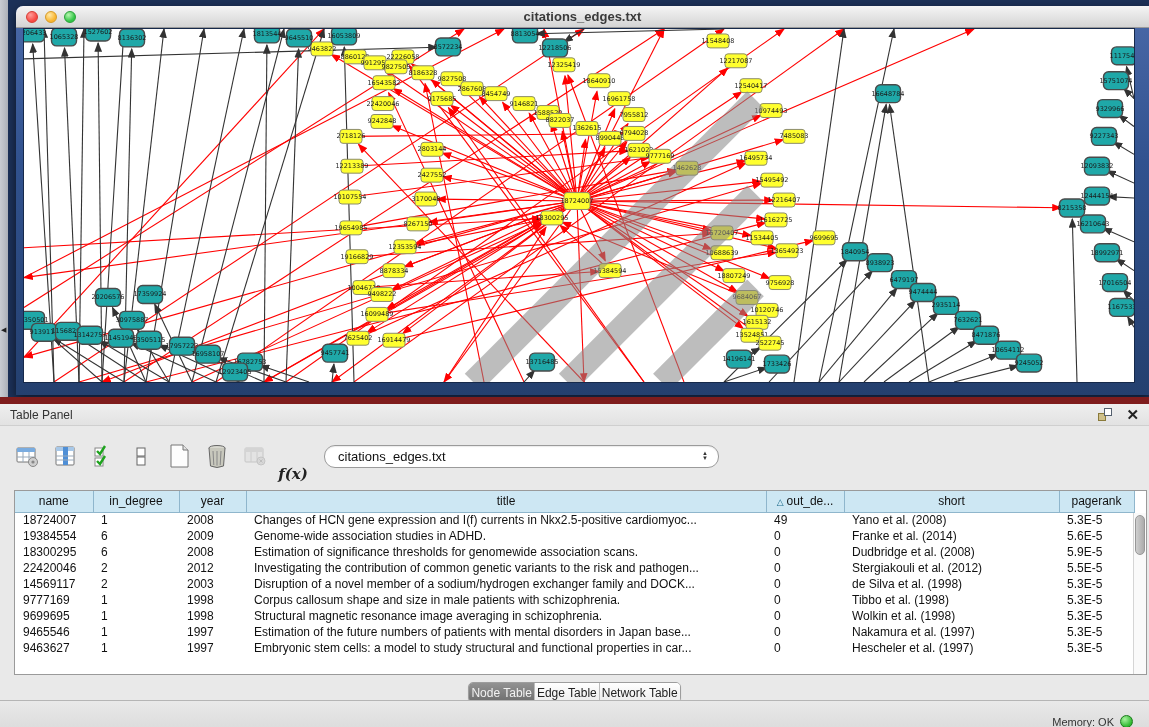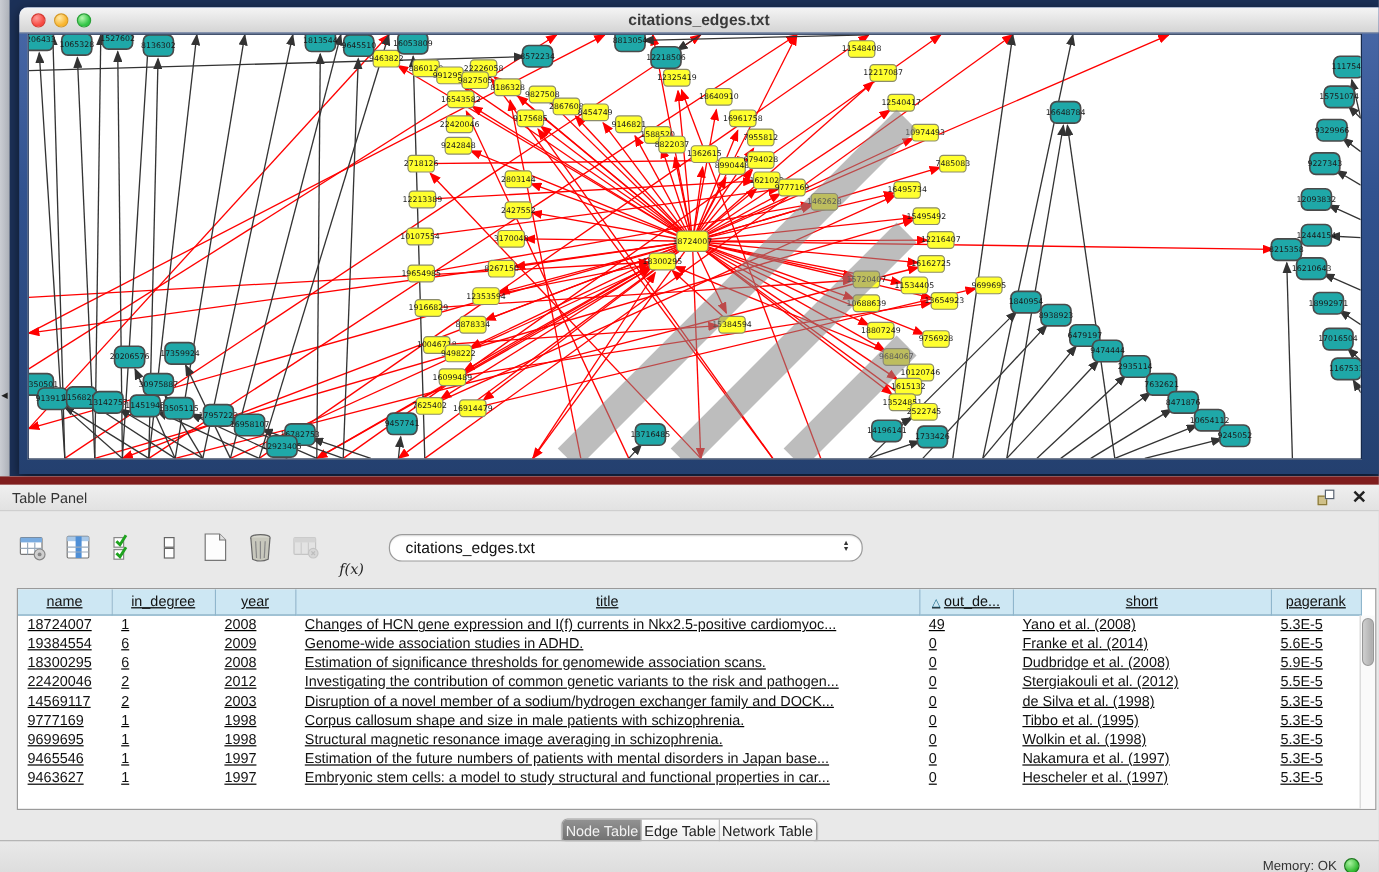--- a/index.html
+++ b/index.html
@@ -39,30 +39,30 @@
     padding:0 10px; font-size:12px; color:#333; }
   .panel-header .ph-title { flex:1; }
   .float-icon { width:14px; height:13px; position:relative; margin-right:14px; cursor:pointer; }
   .float-icon .sq1 { position:absolute; left:0; bottom:0; width:8px; height:8px; border:1px solid #8a7a3a; background:#cfc089;}
   .float-icon .sq2 { position:absolute; right:0; top:0; width:8px; height:8px; border:1px solid #55606e; background:#fff;}
   .close-x { font-size:15px; font-weight:bold; color:#222; cursor:pointer; line-height:1; }
 
   .toolbar { height:44px; display:flex; align-items:center; gap:12px; padding:0 0 0 14px; margin-top:8px; }
   .tb-icon { width:26px; height:26px; display:flex; align-items:center; justify-content:center; cursor:pointer; }
   .tb-icon.disabled { opacity:.45; cursor:default; }
-  .fx { font-size:12px; font-style:italic; font-weight:normal; color:#222; font-family:"DejaVu Serif", serif;margin-top:36px;}
+  .fx { font-size:15px; font-style:italic; font-weight:bold; color:#222; font-family:"DejaVu Serif", serif;margin-top:36px;}
   .combo { margin-left:6px; width:395px; height:23px; background:#fff;
     border:1px solid #9b9b9b; border-radius:11px; display:flex; align-items:center;
     padding:0 10px 0 13px; font-size:13px; color:#111;
     box-shadow:inset 0 1px 1px rgba(0,0,0,.08); cursor:pointer; }
   .combo .cv { flex:1; }
   .spin { display:flex; flex-direction:column; line-height:5px; font-size:6px; color:#333; }
 
   .tablewrap { position:absolute; left:14px; right:2px; top:86px; height:185px;
-    background:#fff; border:1px solid #9a9a9a; overflow:hidden;text-decoration:underline; }
+    background:#fff; border:1px solid #9a9a9a; overflow:hidden; }
   table.grid { border-collapse:collapse; table-layout:fixed; width:1119px; font-size:12px; }
   table.grid th { height:21px; background:#cde7f3; border-right:1px solid #8fb6cc;
     border-bottom:1px solid #8fb6cc; font-weight:normal; color:#111; text-align:center;
     overflow:hidden; white-space:nowrap; }
   table.grid td { height:16px; padding:0 2px 0 8px; color:#111; white-space:nowrap;
     overflow:hidden; text-overflow:ellipsis; }
   .sort-tri { color:#1a6a8a; font-size:9px; margin-right:3px; }
   .vscroll { position:absolute; right:0; top:22px; bottom:0; width:13px;
     background:#fafafa; border-left:1px solid #d5d5d5; }
   .vthumb { position:absolute; left:1px; top:2px; width:10px; height:40px;
@@ -644,21 +644,21 @@
             <td>0</td>
             <td>de Silva et al. (1998)</td>
             <td>5.3E-5</td>
           </tr>
           <tr>
             <td>9777169</td>
             <td>1</td>
             <td>1998</td>
             <td>Corpus callosum shape and size in male patients with schizophrenia.</td>
             <td>0</td>
-            <td>Tibbo et al. (1995)</td>
+            <td>Tibbo et al. (1998)</td>
             <td>5.3E-5</td>
           </tr>
           <tr>
             <td>9699695</td>
             <td>1</td>
             <td>1998</td>
             <td>Structural magnetic resonance image averaging in schizophrenia.</td>
             <td>0</td>
             <td>Wolkin et al. (1998)</td>
             <td>5.3E-5</td>

